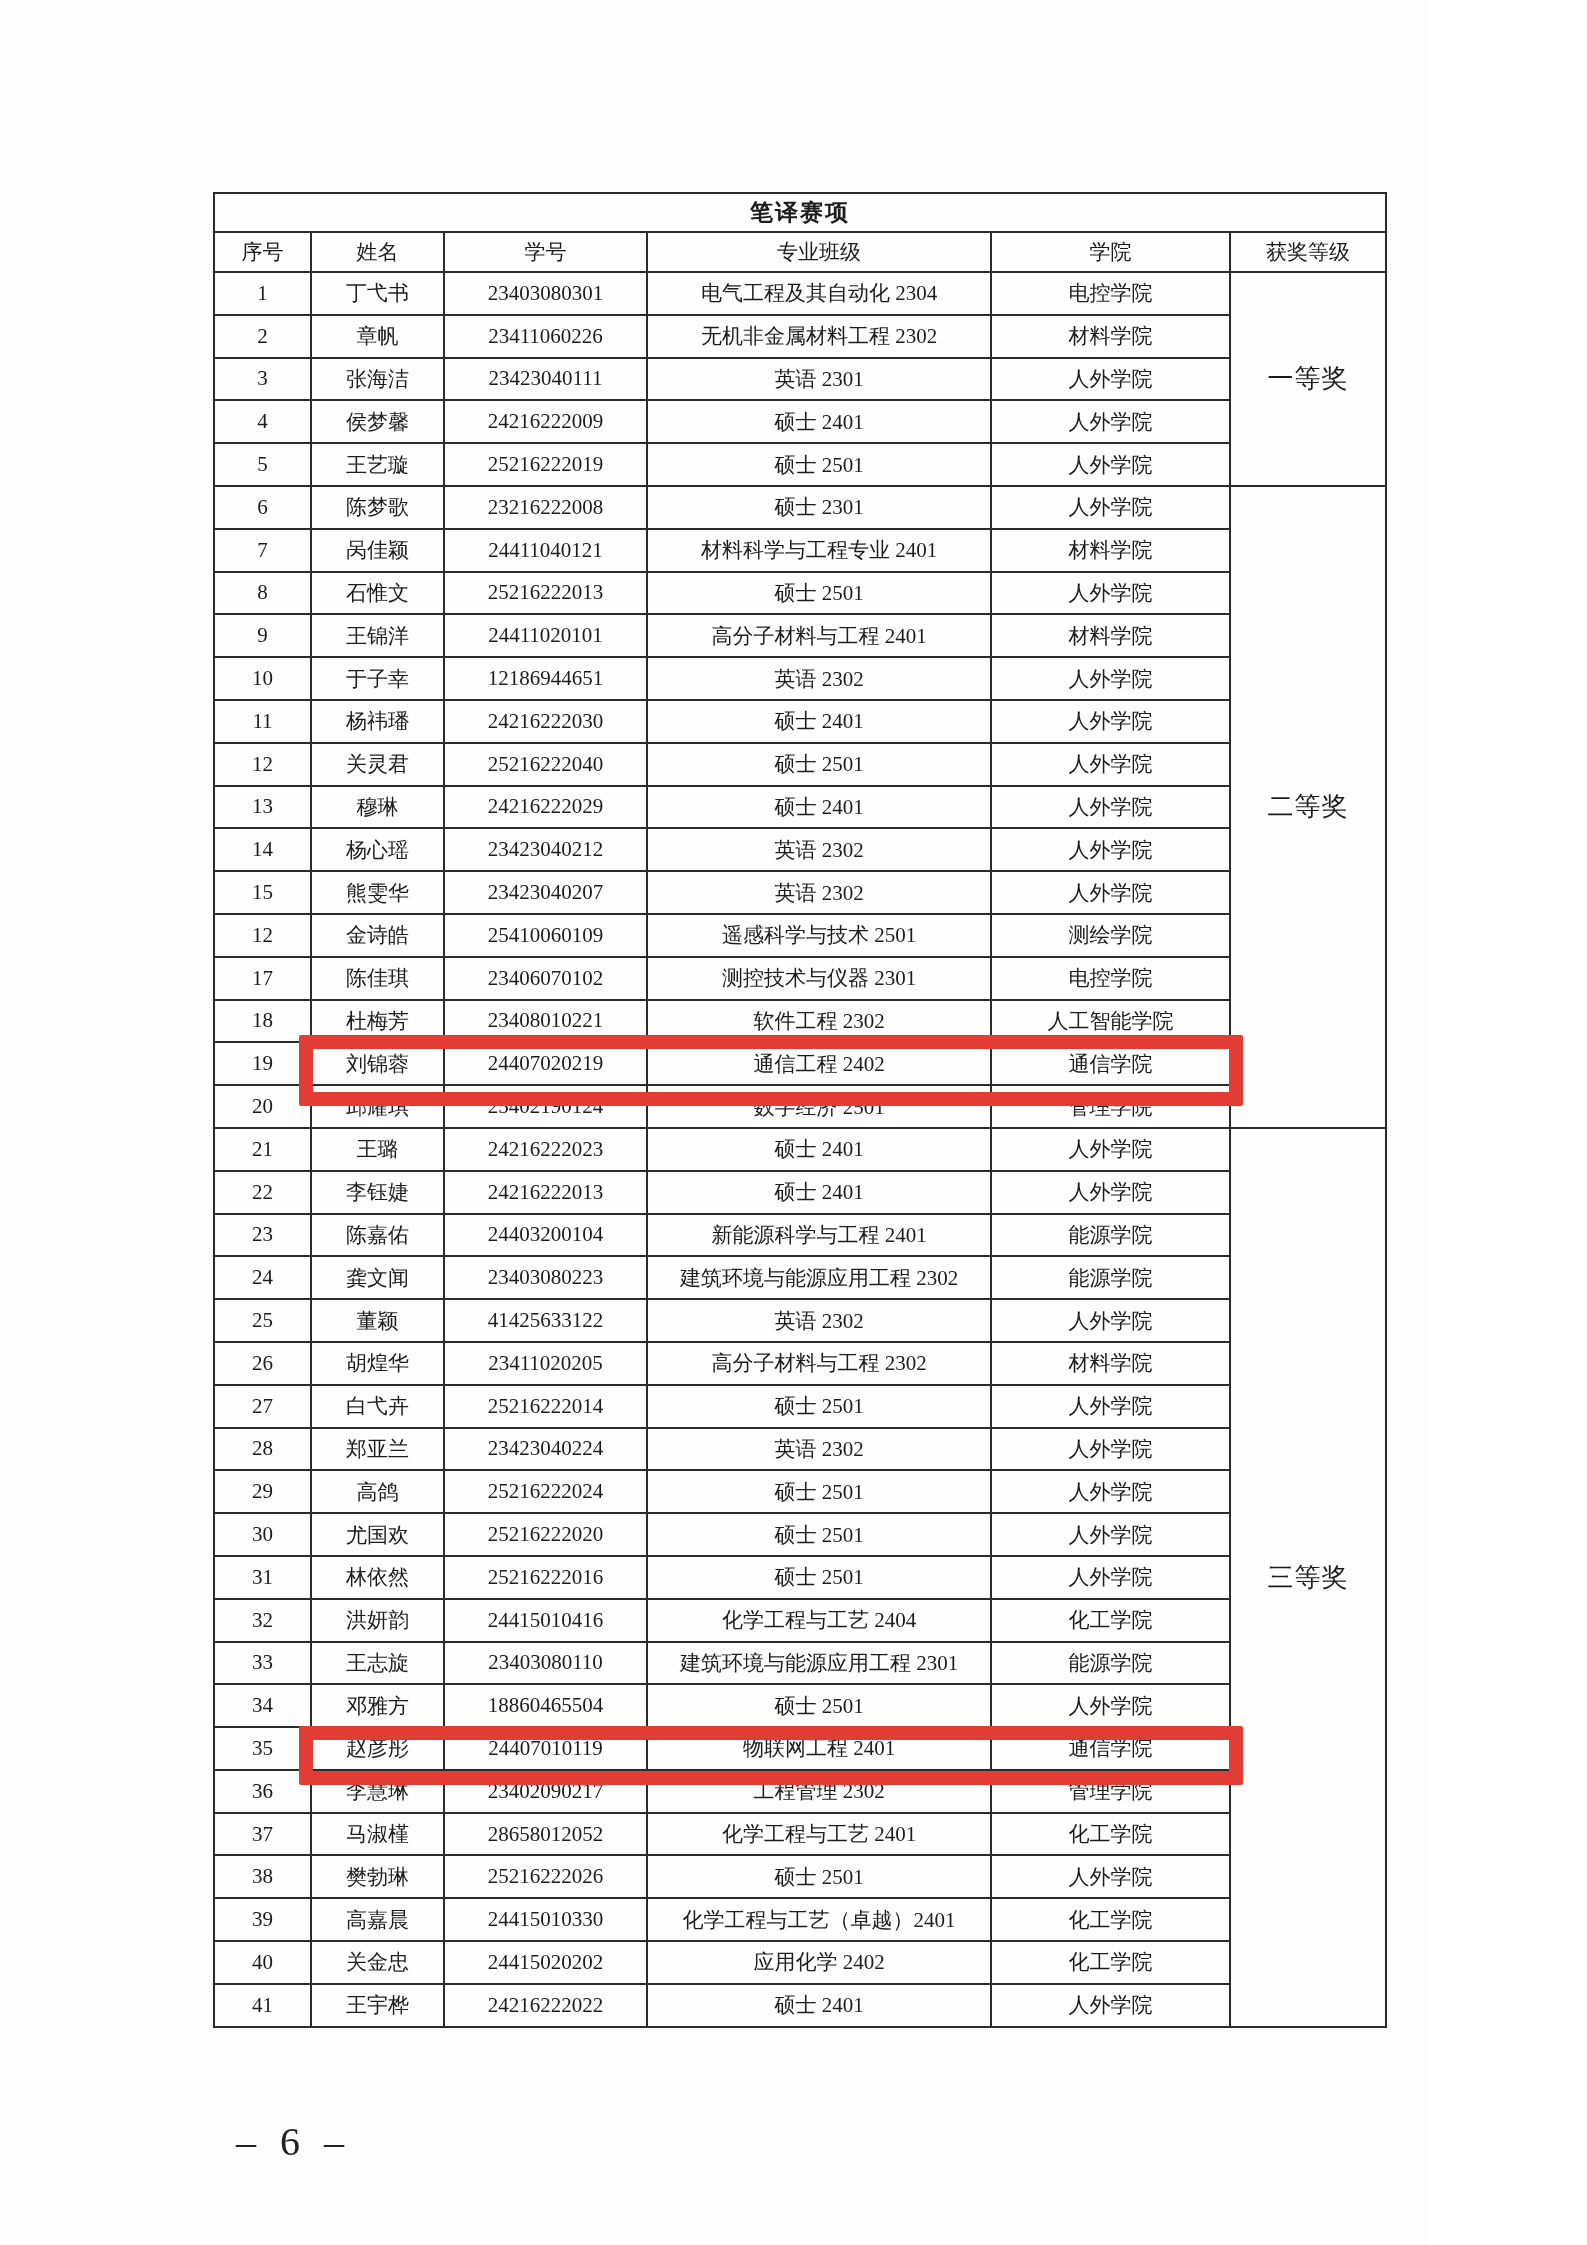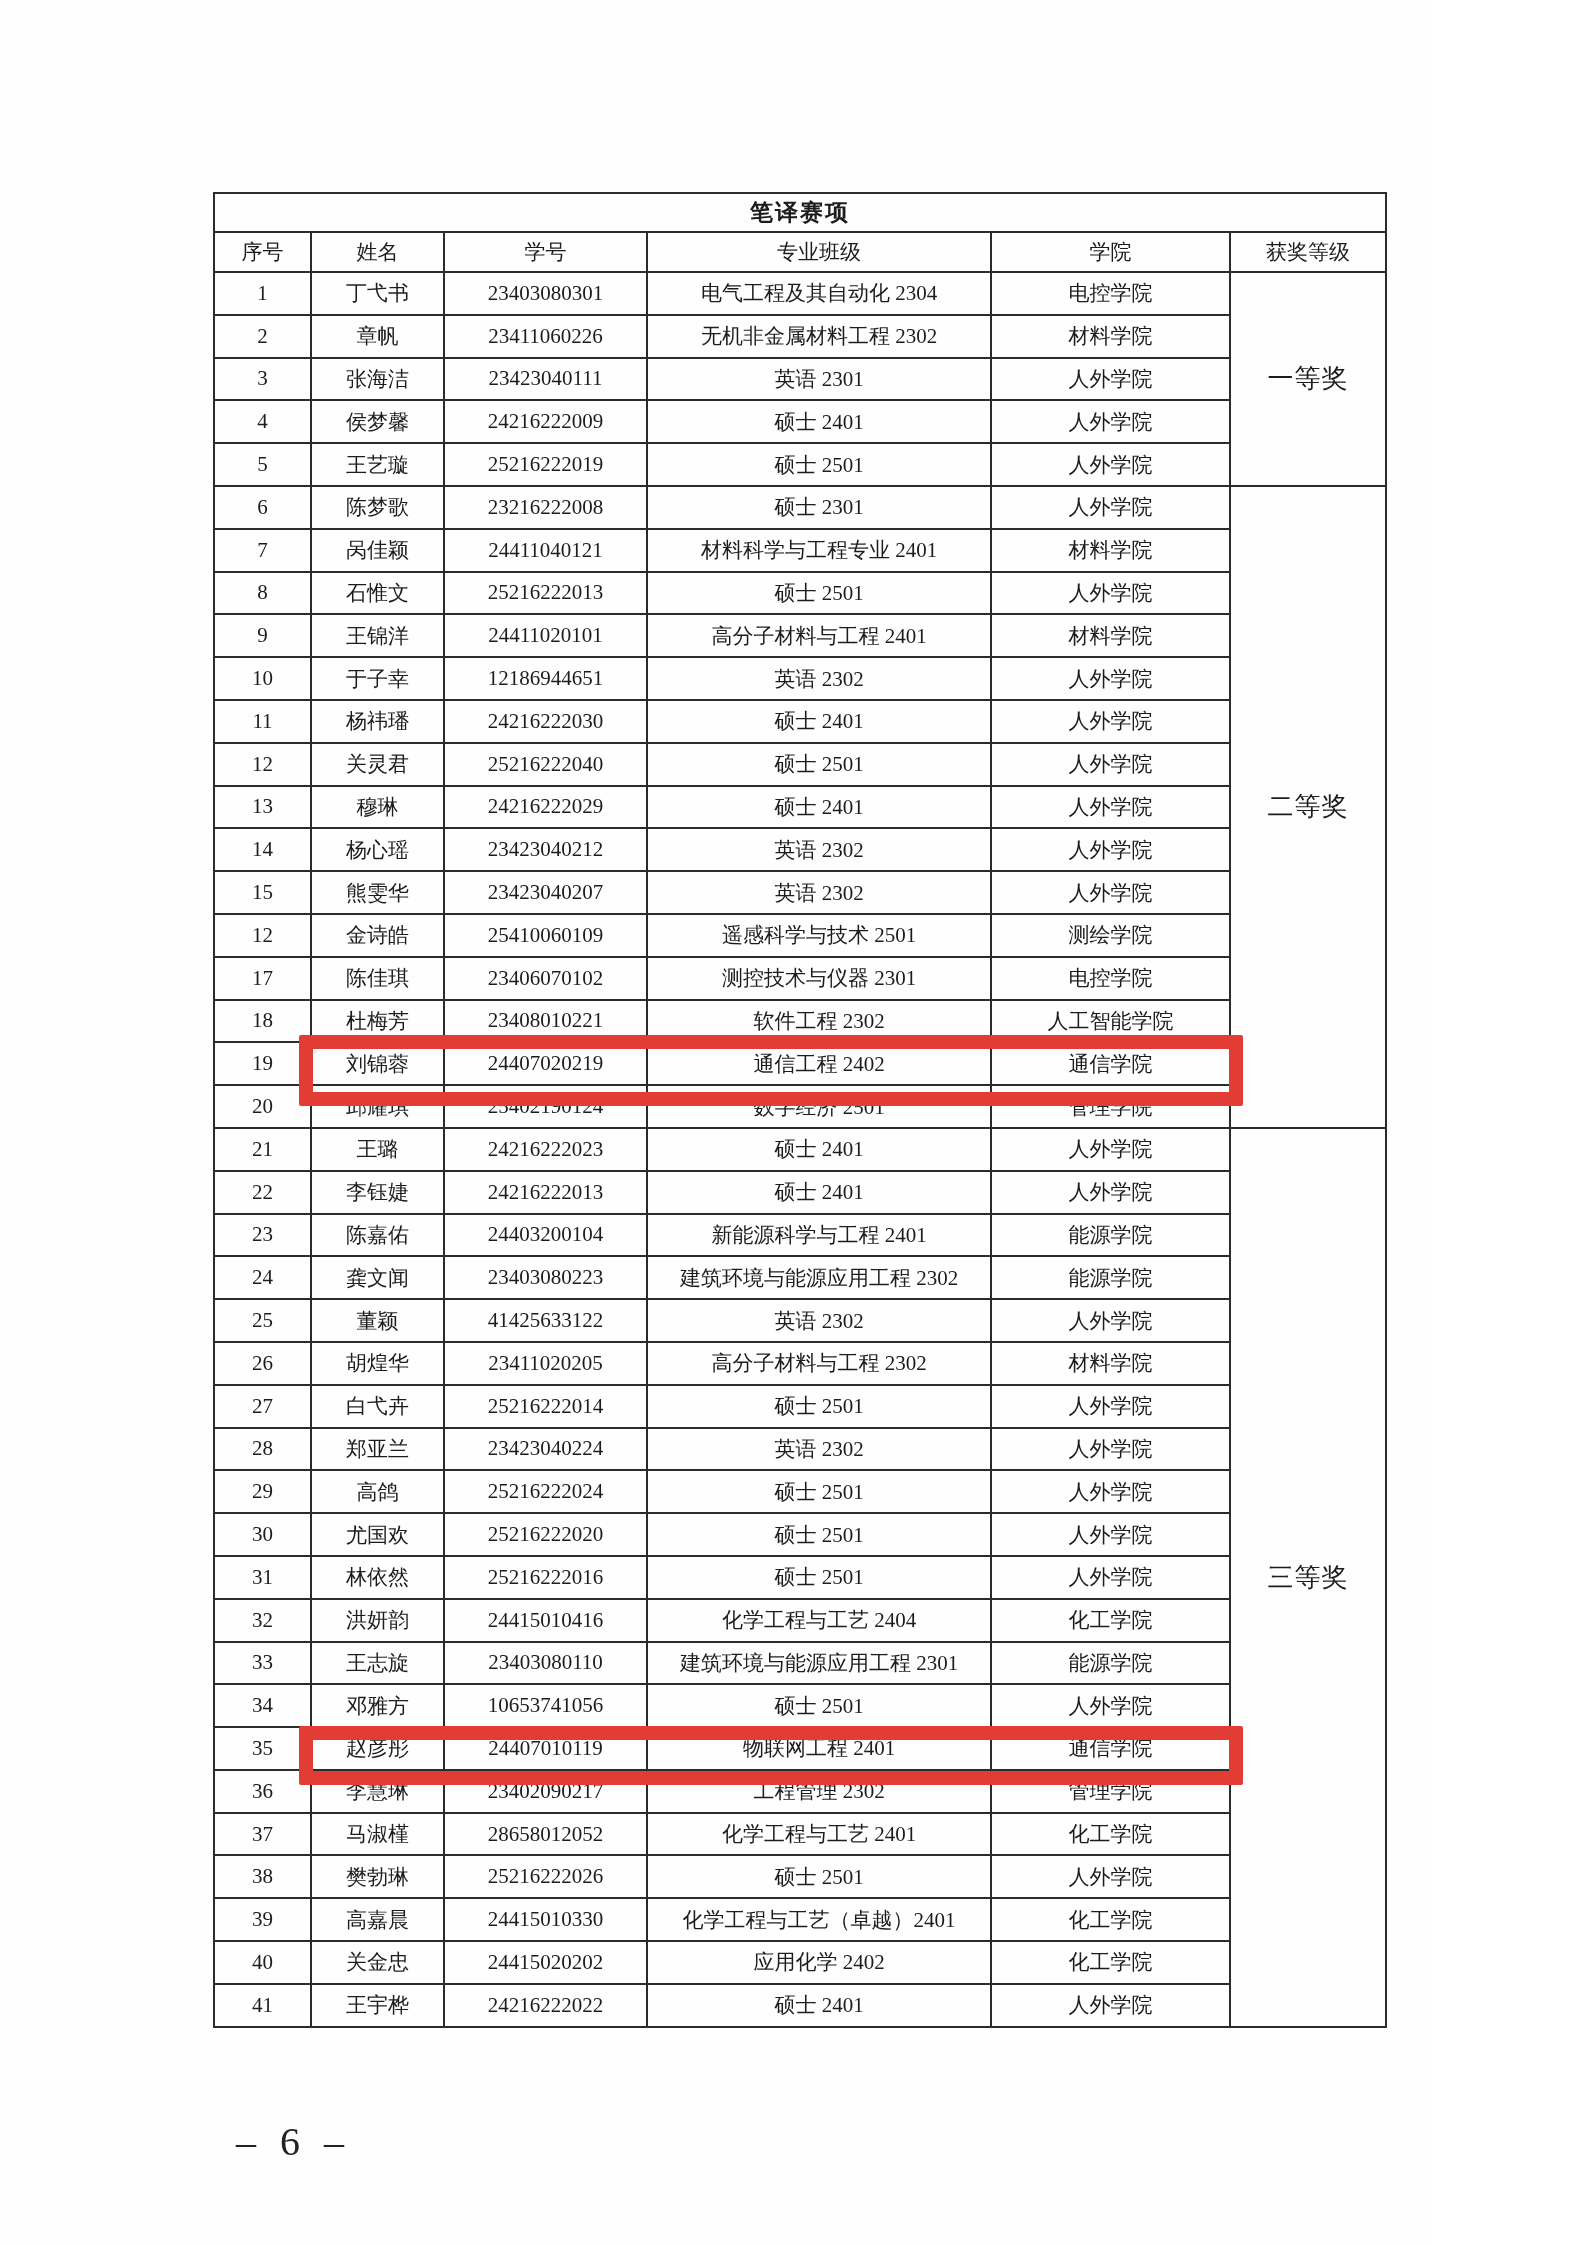--- a/index.html
+++ b/index.html
@@ -328,21 +328,21 @@
         <tr>
           <td>33</td>
           <td>王志旋</td>
           <td>23403080110</td>
           <td>建筑环境与能源应用工程 2301</td>
           <td>能源学院</td>
         </tr>
         <tr>
           <td>34</td>
           <td>邓雅方</td>
-          <td>10653741056</td>
+          <td>18860465504</td>
           <td>硕士 2501</td>
           <td>人外学院</td>
         </tr>
         <tr>
           <td>35</td>
           <td>赵彦彤</td>
           <td>24407010119</td>
           <td>物联网工程 2401</td>
           <td>通信学院</td>
         </tr>

